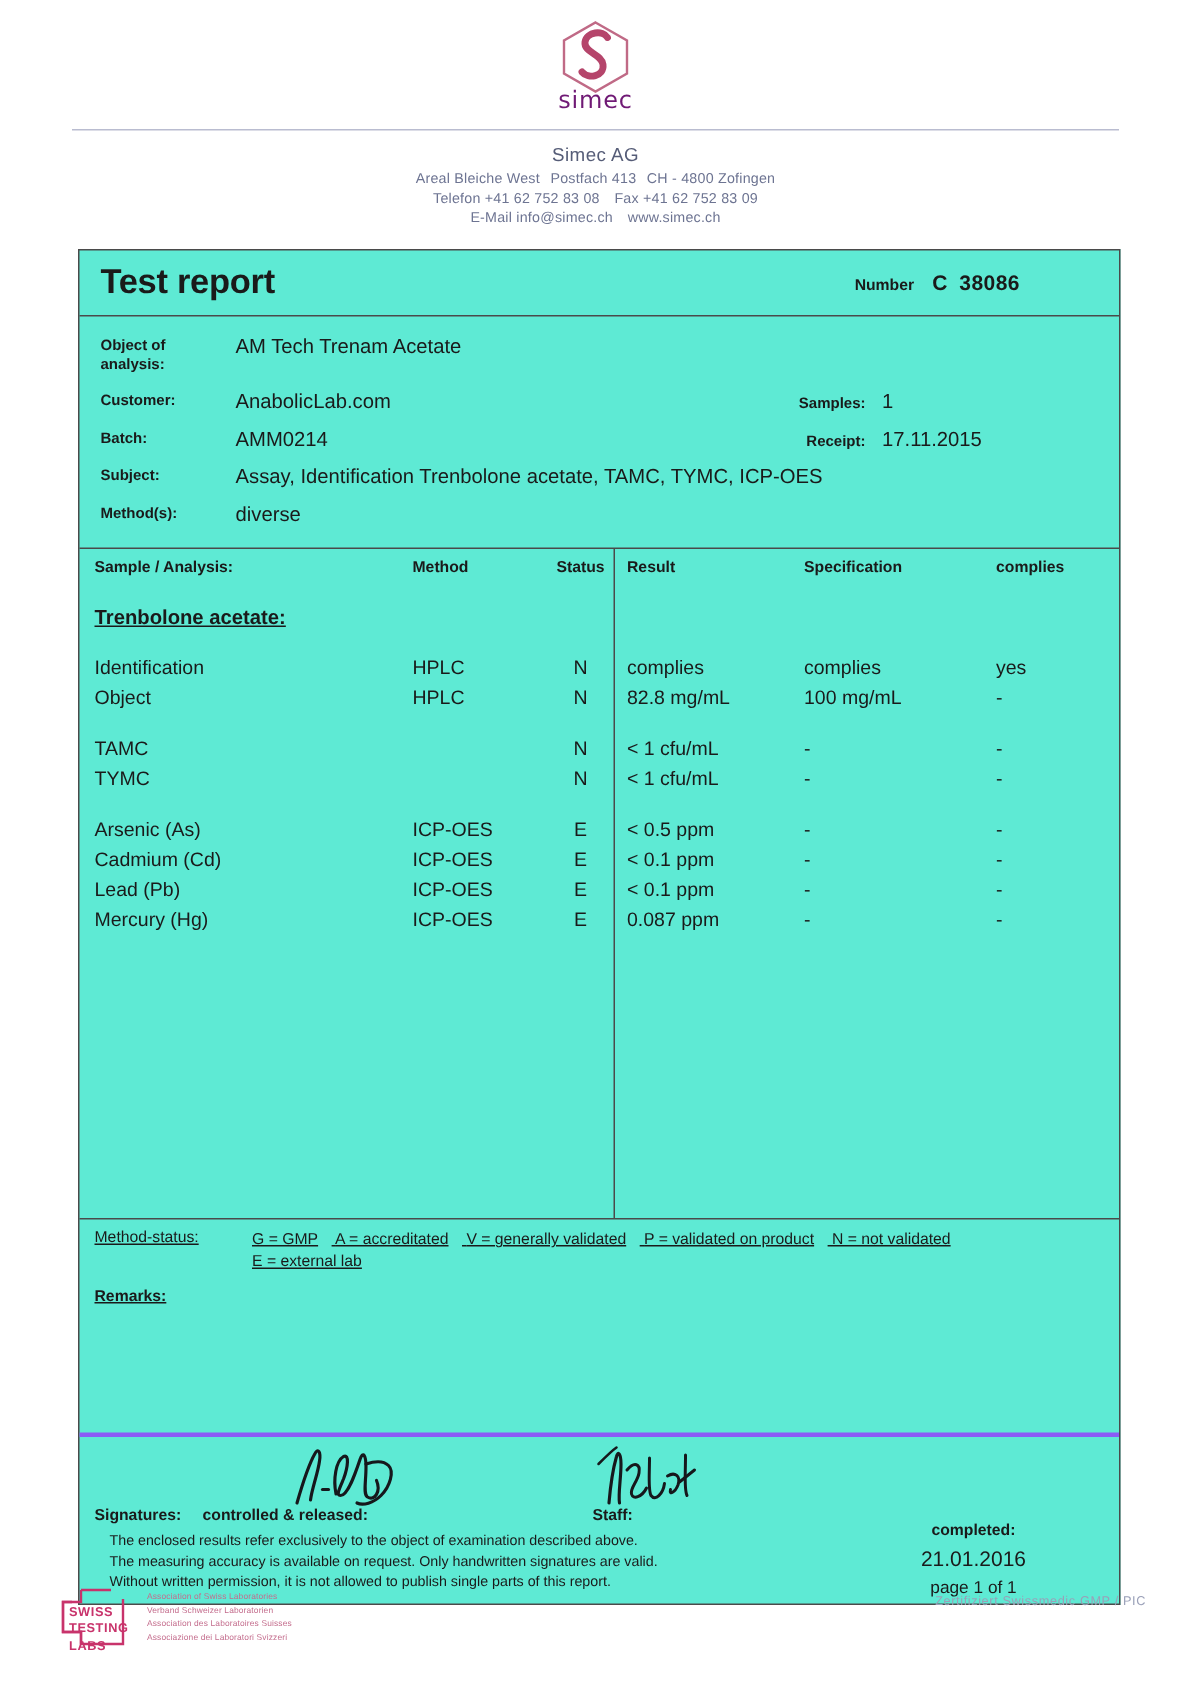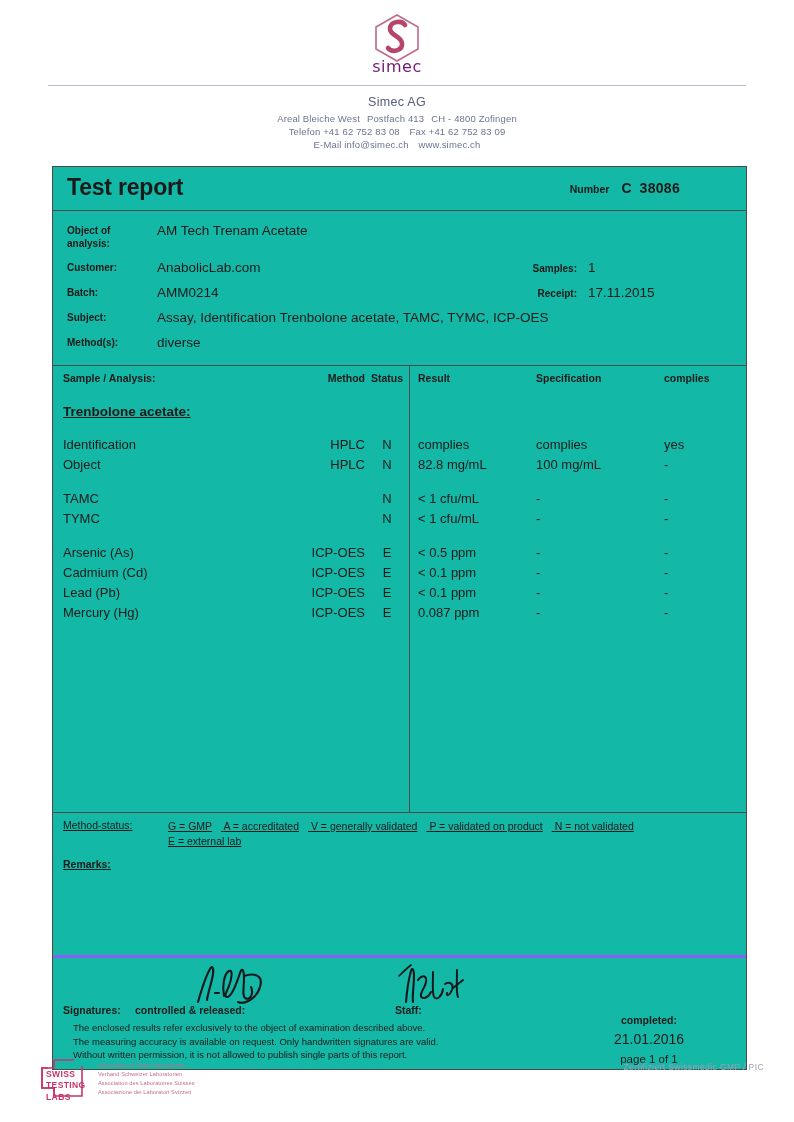--- a/index.html
+++ b/index.html
@@ -53,21 +53,21 @@
   }
   .addr .sp { display: inline-block; width: 7px; }
 
   
   .frame {
     position: absolute;
     left: 52px;
     top: 166px;
     width: 695px;
     border: 1px solid #4a4a4a;
-    background: #14b8a6;
+    background: #5eead4;
   }
 
   .title-row {
     display: flex;
     align-items: center;
     justify-content: space-between;
     border-bottom: 1px solid #4a4a4a;
     padding: 7px 14px 9px 14px;
   }
   .title-main {
@@ -131,21 +131,21 @@
     width: 1px;
     background: #4a4a4a;
   }
   .thead {
     display: flex;
     padding: 6px 0 3px 0;
     position: relative;
   }
   .th { font-size: 10.5px; font-weight: bold; }
   .c-sample { width: 222px; flex: 0 0 222px; padding-left: 10px; }
-  .c-method { width: 90px; flex: 0 0 90px; text-align: right; }
+  .c-method { width: 90px; flex: 0 0 90px; text-align: left; }
   .c-status { width: 44px; flex: 0 0 44px; text-align: center; }
   .c-result { width: 127px; flex: 0 0 127px; padding-left: 9px; }
   .c-spec   { width: 128px; flex: 0 0 128px; }
   .c-comp   { width: 82px; flex: 0 0 82px; }
   .thead .c-comp { padding-top: 0; }
   .thead .c-spec { padding-left: 0; }
 
   .section-title {
     font-size: 13.5px;
     font-weight: bold;

